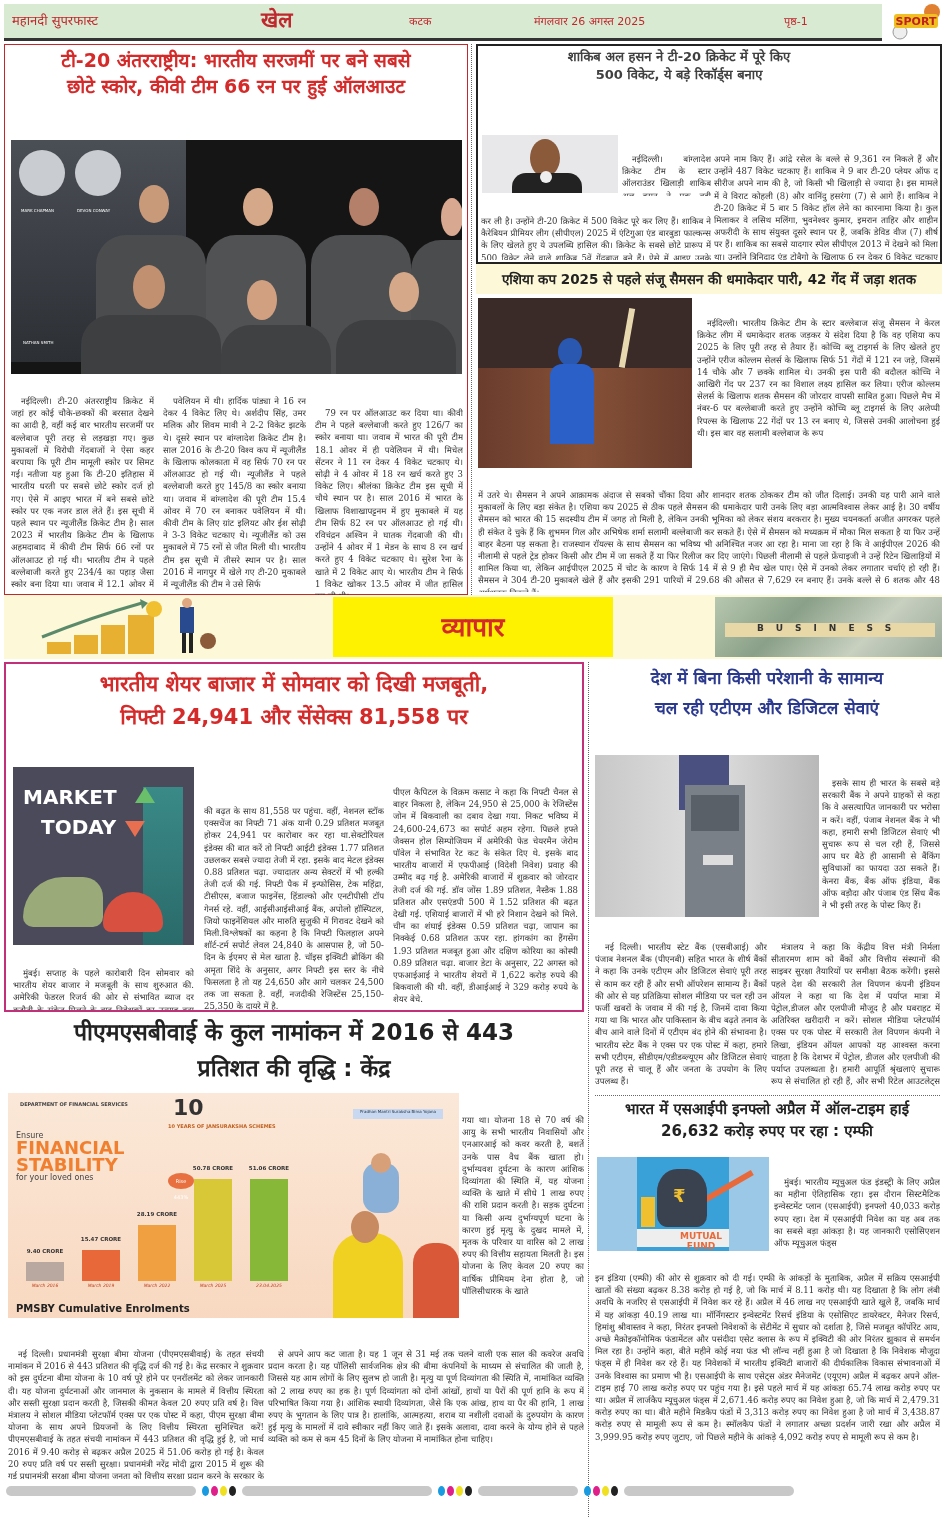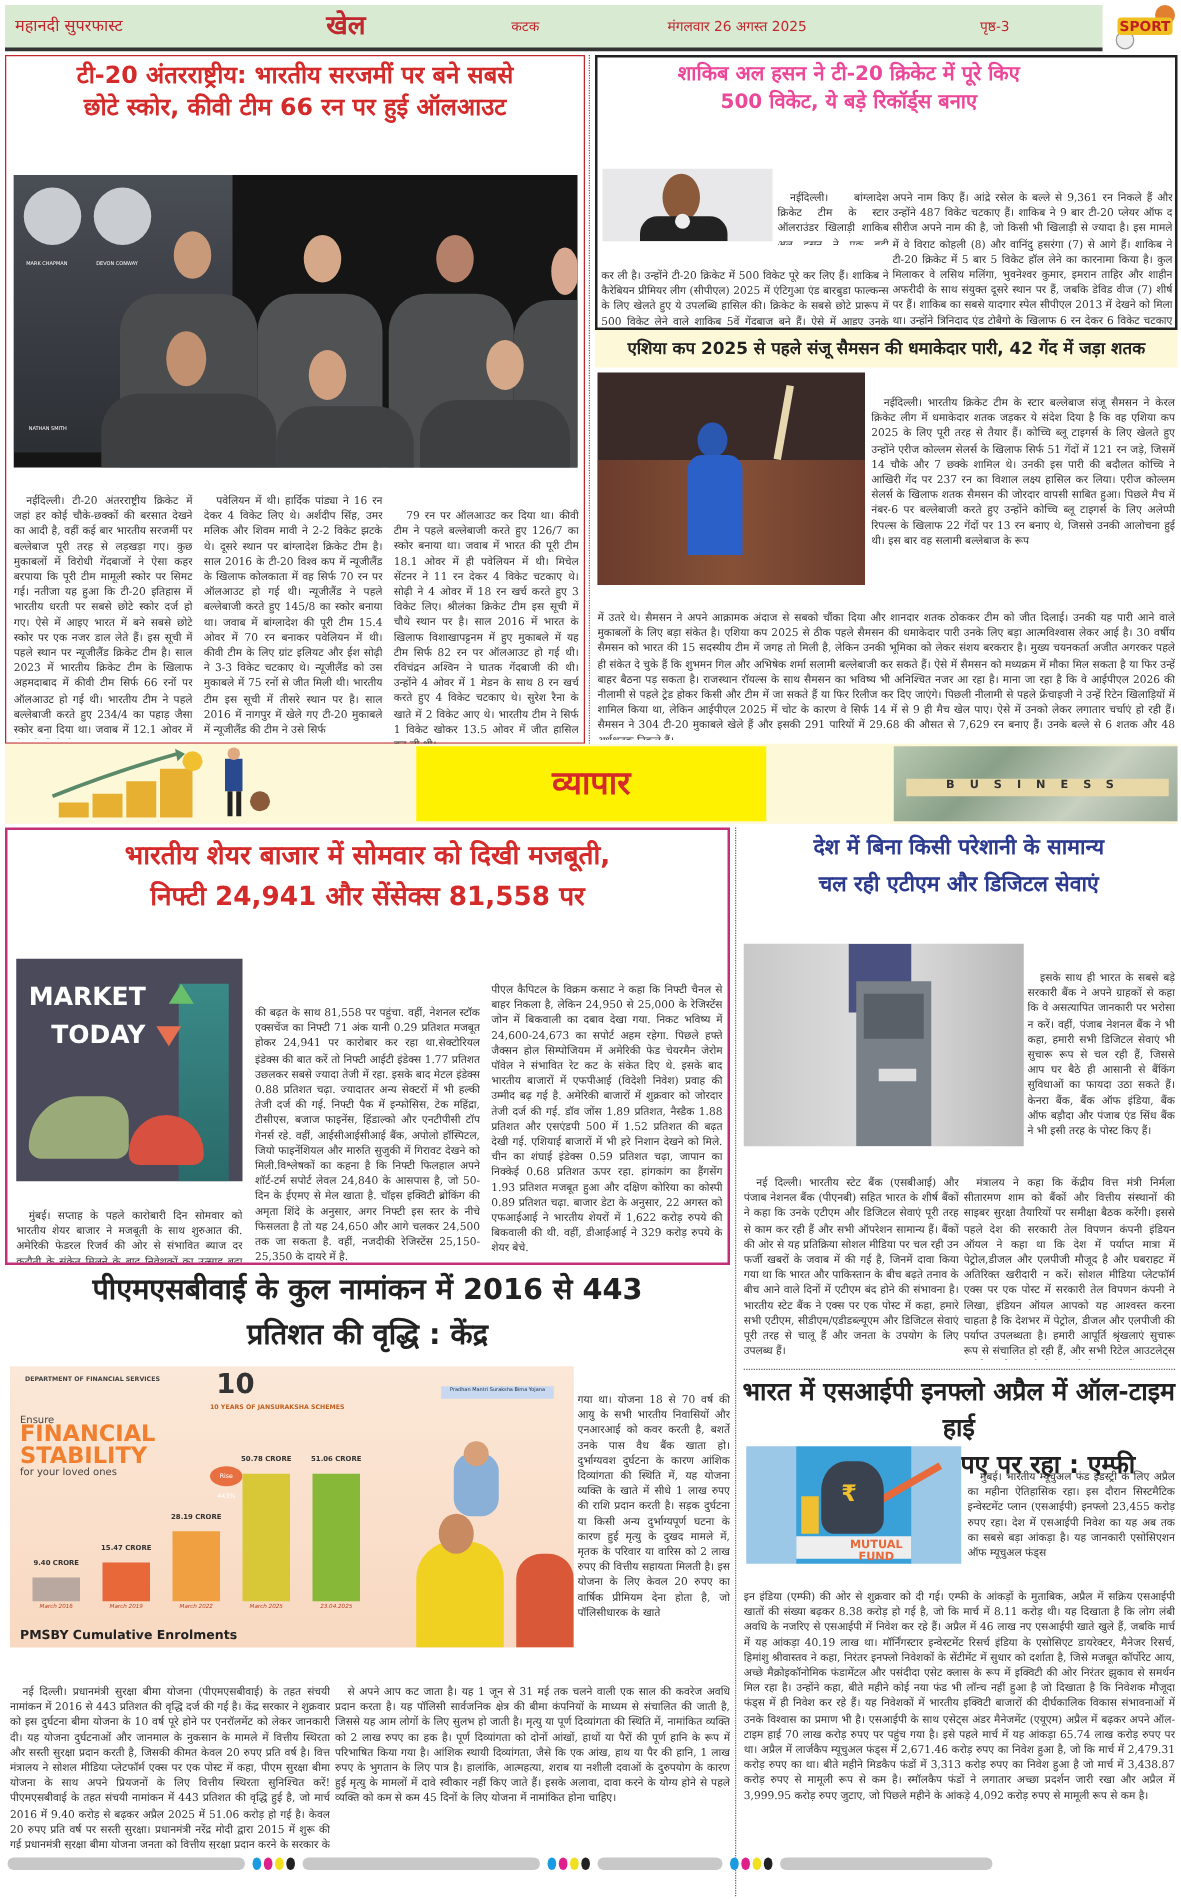--- a/index.html
+++ b/index.html
@@ -29,21 +29,21 @@
   
   
   
   
 </div>
 <div class="abs" style="left:4px;top:4px;width:878px;height:36px;">
   <span class="abs" style="left:8px;top:7px;font-size:13px;color:#c0282d;">महानदी सुपरफास्ट</span>
   <span class="abs" style="left:257px;top:1px;font-size:21px;font-weight:bold;color:#c0282d;">खेल</span>
   <span class="abs" style="left:405px;top:9px;font-size:11px;color:#c0282d;">कटक</span>
   <span class="abs" style="left:530px;top:9px;font-size:11px;color:#c0282d;">मंगलवार 26 अगस्त 2025</span>
-  <span class="abs" style="left:780px;top:9px;font-size:11px;color:#c0282d;">पृष्ठ-3</span>
+  <span class="abs" style="left:780px;top:9px;font-size:11px;color:#c0282d;">पृष्ठ-1</span>
 </div>
 <style></style>
 <div class="abs rule-thick"></div>
 <div class="abs sport-logo">
   <svg width="54" height="40" viewBox="0 0 54 40">
     <circle cx="44" cy="10" r="8" fill="#e08030"></circle>
     <circle cx="12" cy="30" r="7" fill="#eee" stroke="#999"></circle>
     <rect x="6" y="12" width="44" height="14" rx="3" fill="#f0c020"></rect>
     <text x="28" y="23" font-size="11" text-anchor="middle" font-weight="bold" fill="#c02020" font-family="DejaVu Sans, sans-serif">SPORT</text>
   </svg>
@@ -82,21 +82,21 @@
 <div class="abs col" style="left:163px;top:376px;width:143px;height:215px;">
     <p>पवेलियन में थी। हार्दिक पांड्या ने 16 रन देकर 4 विकेट लिए थे। अर्शदीप सिंह, उमर मलिक और शिवम मावी ने 2-2 विकेट झटके थे। दूसरे स्थान पर बांग्लादेश क्रिकेट टीम है। साल 2016 के टी-20 विश्व कप में न्यूजीलैंड के खिलाफ कोलकाता में वह सिर्फ 70 रन पर ऑलआउट हो गई थी। न्यूजीलैंड ने पहले बल्लेबाजी करते हुए 145/8 का स्कोर बनाया था। जवाब में बांग्लादेश की पूरी टीम 15.4 ओवर में 70 रन बनाकर पवेलियन में थी। कीवी टीम के लिए ग्रांट इलियट और ईश सोढ़ी ने 3-3 विकेट चटकाए थे। न्यूजीलैंड को उस मुकाबले में 75 रनों से जीत मिली थी। भारतीय टीम इस सूची में तीसरे स्थान पर है। साल 2016 में नागपुर में खेले गए टी-20 मुकाबले में न्यूजीलैंड की टीम ने उसे सिर्फ</p>
   </div>
 <div class="abs col" style="left:315px;top:388px;width:148px;height:215px;">
     <p>79 रन पर ऑलआउट कर दिया था। कीवी टीम ने पहले बल्लेबाजी करते हुए 126/7 का स्कोर बनाया था। जवाब में भारत की पूरी टीम 18.1 ओवर में ही पवेलियन में थी। मिचेल सेंटनर ने 11 रन देकर 4 विकेट चटकाए थे। सोढ़ी ने 4 ओवर में 18 रन खर्च करते हुए 3 विकेट लिए। श्रीलंका क्रिकेट टीम इस सूची में चौथे स्थान पर है। साल 2016 में भारत के खिलाफ विशाखापट्टनम में हुए मुकाबले में यह टीम सिर्फ 82 रन पर ऑलआउट हो गई थी। रविचंद्रन अश्विन ने घातक गेंदबाजी की थी। उन्होंने 4 ओवर में 1 मेडन के साथ 8 रन खर्च करते हुए 4 विकेट चटकाए थे। सुरेश रैना के खाते में 2 विकेट आए थे। भारतीय टीम ने सिर्फ 1 विकेट खोकर 13.5 ओवर में जीत हासिल कर ली थी।</p>
   </div>
 
 <div class="abs dotted-v" style="left:471px;top:44px;height:551px;"></div>
 
 <div class="abs box-dark" style="left:476px;top:44px;width:466px;height:220px;"></div>
-<div class="abs headline" style="left:478px;top:48px;width:402px;color:#ec4899;font-size:16px;">
+<div class="abs headline" style="left:478px;top:48px;width:402px;color:#404040;font-size:13px;">
   <div>शाकिब अल हसन ने टी-20 क्रिकेट में पूरे किए</div>
   <div>500 विकेट, ये बड़े रिकॉर्ड्स बनाए</div>
 </div>
 <div class="photo" style="left:482px;top:135px;width:136px;height:58px;background:#e8e8ea;">
   <div class="abs" style="left:48px;top:4px;width:30px;height:38px;border-radius:50%;background:#8a5a3a;"></div>
   <div class="abs" style="left:30px;top:38px;width:70px;height:20px;background:#222;border-radius:14px 14px 0 0;"></div>
   <div class="abs" style="left:58px;top:36px;width:12px;height:12px;border-radius:50%;background:#eee;"></div>
 </div>
 <div class="abs col" style="left:622px;top:134px;width:89px;height:62px;">
     <p>नईदिल्ली। बांग्लादेश क्रिकेट टीम के स्टार ऑलराउंडर खिलाड़ी शाकिब अल हसन ने एक बड़ी उपलब्धि अपने नाम</p>
@@ -189,35 +189,35 @@
   </div>
 <div class="abs col" style="left:595px;top:922px;width:172px;height:166px;">
     <p>नई दिल्ली। भारतीय स्टेट बैंक (एसबीआई) और पंजाब नेशनल बैंक (पीएनबी) सहित भारत के शीर्ष बैंकों ने कहा कि उनके एटीएम और डिजिटल सेवाएं पूरी तरह से काम कर रही हैं और सभी ऑपरेशन सामान्य हैं। बैंकों की ओर से यह प्रतिक्रिया सोशल मीडिया पर चल रही उन फर्जी खबरों के जवाब में की गई है, जिनमें दावा किया गया था कि भारत और पाकिस्तान के बीच बढ़ते तनाव के बीच आने वाले दिनों में एटीएम बंद होने की संभावना है। भारतीय स्टेट बैंक ने एक्स पर एक पोस्ट में कहा, हमारे सभी एटीएम, सीडीएम/एडीडब्ल्यूएम और डिजिटल सेवाएं पूरी तरह से चालू हैं और जनता के उपयोग के लिए उपलब्ध हैं।</p>
   </div>
 <div class="abs col" style="left:771px;top:922px;width:169px;height:166px;">
     <p>मंत्रालय ने कहा कि केंद्रीय वित्त मंत्री निर्मला सीतारमण शाम को बैंकों और वित्तीय संस्थानों की साइबर सुरक्षा तैयारियों पर समीक्षा बैठक करेंगी। इससे पहले देश की सरकारी तेल विपणन कंपनी इंडियन ऑयल ने कहा था कि देश में पर्याप्त मात्रा में पेट्रोल,डीजल और एलपीजी मौजूद है और घबराहट में अतिरिक्त खरीदारी न करें। सोशल मीडिया प्लेटफॉर्म एक्स पर एक पोस्ट में सरकारी तेल विपणन कंपनी ने लिखा, इंडियन ऑयल आपको यह आश्वस्त करना चाहता है कि देशभर में पेट्रोल, डीजल और एलपीजी की पर्याप्त उपलब्धता है। हमारी आपूर्ति श्रृंखलाएं सुचारू रूप से संचालित हो रही हैं, और सभी रिटेल आउटलेट्स पर ईंधन और एलपीजी आसानी से उपलब्ध हैं।</p>
   </div>
 
 <div class="abs dotted-h" style="left:595px;top:1095px;width:345px;"></div>
 
-<div class="abs headline" style="left:592px;top:1099px;width:350px;color:#222;font-size:20px;line-height:1.45;">
+<div class="abs headline" style="left:592px;top:1099px;width:350px;color:#222;font-size:15px;line-height:1.45;">
   <div>भारत में एसआईपी इनफ्लो अप्रैल में ऑल-टाइम हाई</div>
   <div>26,632 करोड़ रुपए पर रहा : एम्फी</div>
 </div>
 <div class="photo" style="left:597px;top:1157px;width:172px;height:94px;background:#9cc8e8;">
   <div class="abs" style="left:40px;top:0;width:92px;height:94px;background:#3aa0d8;"></div>
   <div class="abs" style="left:90px;top:30px;width:70px;height:6px;background:#e86a3a;transform:rotate(-30deg);"></div>
   <div class="abs" style="left:60px;top:12px;width:50px;height:58px;border-radius:40% 40% 20% 20%;background:#3a4250;"></div>
   <div class="abs" style="left:76px;top:28px;font-size:18px;color:#f0c030;font-weight:bold;">₹</div>
   <div class="abs" style="left:44px;top:40px;width:14px;height:30px;background:#f0c030;"></div>
   <div class="abs" style="left:40px;top:72px;width:92px;height:18px;background:#eee;"></div>
   <div class="abs" style="left:40px;top:74px;width:92px;font-size:9px;font-weight:bold;color:#e86a3a;text-align:center;font-family:'DejaVu Sans',sans-serif;padding-left:36px;">MUTUAL FUND</div>
 </div>
 <div class="abs col" style="left:774px;top:1157px;width:166px;height:96px;">
-    <p>मुंबई। भारतीय म्यूचुअल फंड इंडस्ट्री के लिए अप्रैल का महीना ऐतिहासिक रहा। इस दौरान सिस्टमैटिक इन्वेस्टमेंट प्लान (एसआईपी) इनफ्लो 23,455 करोड़ रुपए रहा। देश में एसआईपी निवेश का यह अब तक का सबसे बड़ा आंकड़ा है। यह जानकारी एसोसिएशन ऑफ म्यूचुअल फंड्स</p>
+    <p>मुंबई। भारतीय म्यूचुअल फंड इंडस्ट्री के लिए अप्रैल का महीना ऐतिहासिक रहा। इस दौरान सिस्टमैटिक इन्वेस्टमेंट प्लान (एसआईपी) इनफ्लो 40,033 करोड़ रुपए रहा। देश में एसआईपी निवेश का यह अब तक का सबसे बड़ा आंकड़ा है। यह जानकारी एसोसिएशन ऑफ म्यूचुअल फंड्स</p>
   </div>
 <div class="abs col" style="left:595px;top:1253px;width:345px;height:240px;">
     <p style="text-indent:0">इन इंडिया (एम्फी) की ओर से शुक्रवार को दी गई। एम्फी के आंकड़ों के मुताबिक, अप्रैल में सक्रिय एसआईपी खातों की संख्या बढ़कर 8.38 करोड़ हो गई है, जो कि मार्च में 8.11 करोड़ थी। यह दिखाता है कि लोग लंबी अवधि के नजरिए से एसआईपी में निवेश कर रहे हैं। अप्रैल में 46 लाख नए एसआईपी खाते खुले हैं, जबकि मार्च में यह आंकड़ा 40.19 लाख था। मॉर्निंगस्टार इन्वेस्टमेंट रिसर्च इंडिया के एसोसिएट डायरेक्टर, मैनेजर रिसर्च, हिमांशु श्रीवास्तव ने कहा, निरंतर इनफ्लो निवेशकों के सेंटीमेंट में सुधार को दर्शाता है, जिसे मजबूत कॉर्पोरेट आय, अच्छे मैक्रोइकॉनोमिक फंडामेंटल और पसंदीदा एसेट क्लास के रूप में इक्विटी की ओर निरंतर झुकाव से समर्थन मिल रहा है। उन्होंने कहा, बीते महीने कोई नया फंड भी लॉन्च नहीं हुआ है जो दिखाता है कि निवेशक मौजूदा फंड्स में ही निवेश कर रहे हैं। यह निवेशकों में भारतीय इक्विटी बाजारों की दीर्घकालिक विकास संभावनाओं में उनके विश्वास का प्रमाण भी है। एसआईपी के साथ एसेट्स अंडर मैनेजमेंट (एयूएम) अप्रैल में बढ़कर अपने ऑल-टाइम हाई 70 लाख करोड़ रुपए पर पहुंच गया है। इसे पहले मार्च में यह आंकड़ा 65.74 लाख करोड़ रुपए पर था। अप्रैल में लार्जकैप म्यूचुअल फंड्स में 2,671.46 करोड़ रुपए का निवेश हुआ है, जो कि मार्च में 2,479.31 करोड़ रुपए का था। बीते महीने मिडकैप फंडों में 3,313 करोड़ रुपए का निवेश हुआ है जो मार्च में 3,438.87 करोड़ रुपए से मामूली रूप से कम है। स्मॉलकैप फंडों ने लगातार अच्छा प्रदर्शन जारी रखा और अप्रैल में 3,999.95 करोड़ रुपए जुटाए, जो पिछले महीने के आंकड़े 4,092 करोड़ रुपए से मामूली रूप से कम है।</p>
   </div>
 
 <div class="abs headline" style="left:4px;top:1015px;width:580px;color:#222;font-size:23px;line-height:1.55;">
   <div>पीएमएसबीवाई के कुल नामांकन में 2016 से 443</div>
   <div>प्रतिशत की वृद्धि : केंद्र</div>
 </div>
 <div class="photo" style="left:8px;top:1093px;width:451px;height:225px;background:linear-gradient(#fbe8d8,#f8d8c0);">

